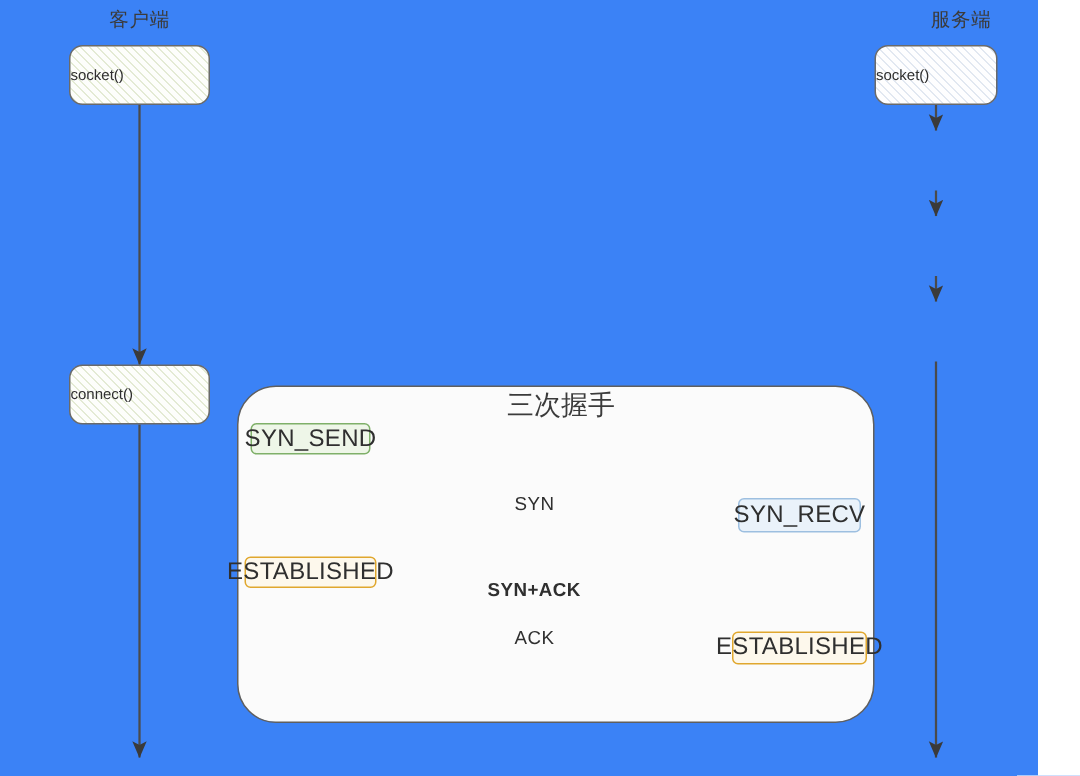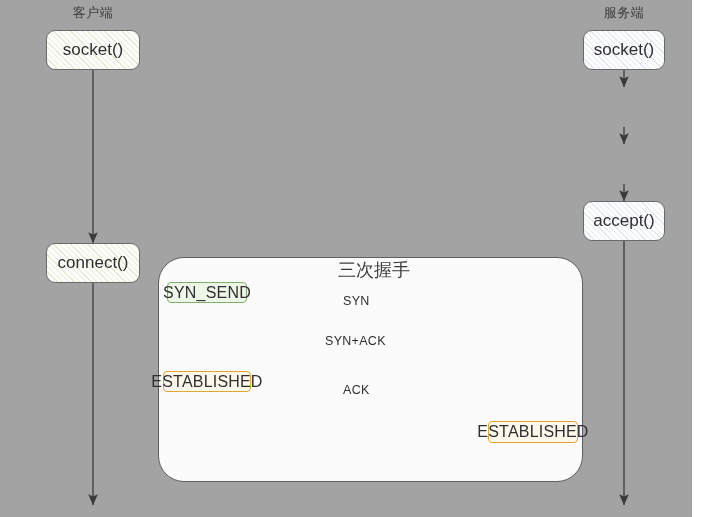--- a/index.html
+++ b/index.html
@@ -9,40 +9,40 @@
     background: #ffffff;
   }
   body {
     font-family: "Liberation Sans", "DejaVu Sans", sans-serif;
     color: #333333;
   }
   #canvas {
     position: relative;
     width: 692px;
     height: 517px;
-    background: #a3a3a3;
+    background: #3b82f6;
     overflow: hidden;
   }
   .col-title {
     position: absolute;
     font-size: 13px;
     color: #3b3b3b;
     text-align: center;
     white-space: nowrap;
     letter-spacing: 0.5px;
   }
   
   .proc-box {
     position: absolute;
     box-sizing: border-box;
     border-radius: 9px;
     display: flex;
     align-items: center;
-    justify-content: center;
-    font-size: 17px;
+    justify-content: flex-start;
+    font-size: 10px;
     color: #2f2f2f;
     white-space: nowrap;
   }
   .proc-box.client {
     border: 1.3px solid #6a6a6a;
     background-color: #f2f6e6;
     background-image: repeating-linear-gradient(
       45deg,
       rgba(255,255,255,0.85) 0px,
       rgba(255,255,255,0.85) 3px,
@@ -91,20 +91,21 @@
     font-size: 18px;
     color: #3b3b3b;
     white-space: nowrap;
   }
   .msg-label {
     position: absolute;
     font-size: 12.5px;
     color: #2f2f2f;
     white-space: nowrap;
     letter-spacing: 0.3px;
+    margin-top: 35px;
   }
   svg.overlay {
     position: absolute;
     left: 0;
     top: 0;
     width: 720px;
     height: 517px;
     pointer-events: none;
   }
   svg.overlay.under { z-index: 0; }
@@ -134,48 +135,48 @@
 
     <line x1="260" y1="262" x2="260" y2="464" stroke="#4a4a4a" stroke-width="1.8"></line>
     <line x1="478" y1="262" x2="478" y2="464" stroke="#4a4a4a" stroke-width="1.8"></line>
 
     <line x1="263" y1="298" x2="475" y2="340" stroke="#3a3a3a" stroke-width="1.4" marker-end="url(#arrowhead-sm)"></line>
     <line x1="475" y1="341" x2="263" y2="381" stroke="#3a3a3a" stroke-width="1.4" marker-end="url(#arrowhead-sm)"></line>
     <line x1="263" y1="383" x2="475" y2="420" stroke="#3a3a3a" stroke-width="1.4" marker-end="url(#arrowhead-sm)"></line>
   </svg>
 
   <div class="col-title" style="left:56px; top:4px; width:74px;">客户端</div>
-  <div class="col-title" style="left:587px; top:4px; width:74px;">服务端</div>
+  <div class="col-title" style="left:587px; top:4px; width:74px;text-align:right;">服务端</div>
 
   <div class="proc-box client" style="left:46px; top:30px; width:94px; height:40px;">
     <span>socket()</span>
   </div>
   <div class="proc-box client" style="left:46px; top:243px; width:94px; height:40px;">
     <span>connect()</span>
   </div>
 
   <div class="proc-box server" style="left:583px; top:30px; width:82px; height:40px;">
     <span>socket()</span>
-  </div>
-  <div class="proc-box server" style="left:583px; top:201px; width:82px; height:40px;">
-    <span>accept()</span>
   </div>
 
   <div id="handshake-panel" style="left:158px; top:257px; width:425px; height:225px;"></div>
 
   <div id="handshake-title" style="left:338px; top:258px;">三次握手</div>
 
   <div class="state-chip chip-green" style="left:167px; top:282px; width:80px; height:21px;">
     <span>SYN_SEND</span>
   </div>
   <div class="state-chip chip-amber" style="left:163px; top:371px; width:88px; height:21px;">
     <span>ESTABLISHED</span>
   </div>
 
+  <div class="state-chip chip-blue" style="left:492px; top:332px; width:82px; height:23px;">
+    <span>SYN_RECV</span>
+  </div>
   <div class="state-chip chip-amber" style="left:488px; top:421px; width:90px; height:22px;">
     <span>ESTABLISHED</span>
   </div>
 
   <div class="msg-label" style="left:343px; top:294px;">SYN</div>
-  <div class="msg-label" style="left:325px; top:334px;">SYN+ACK</div>
+  <div class="msg-label" style="left:325px; top:351px;font-weight:bold;">SYN+ACK</div>
   <div class="msg-label" style="left:343px; top:383px;">ACK</div>
 
 </div>
 
 </body></html>

